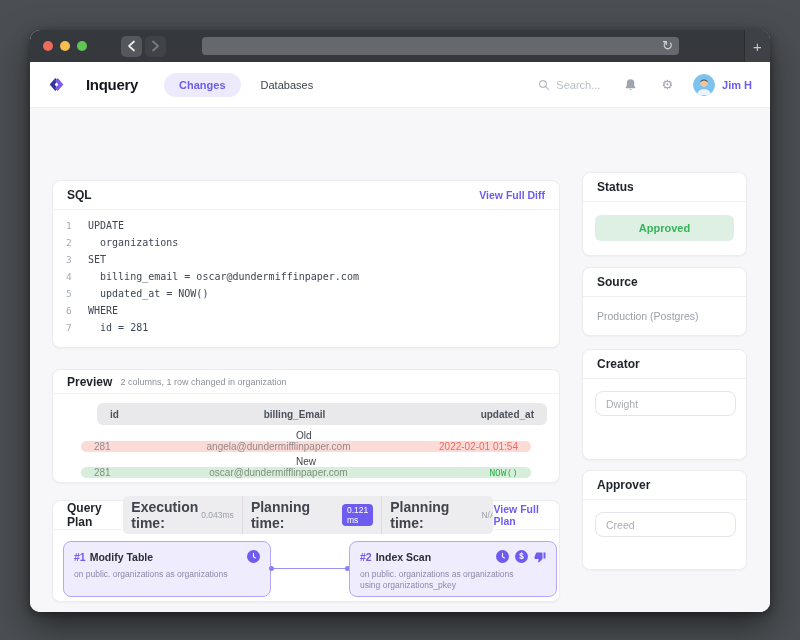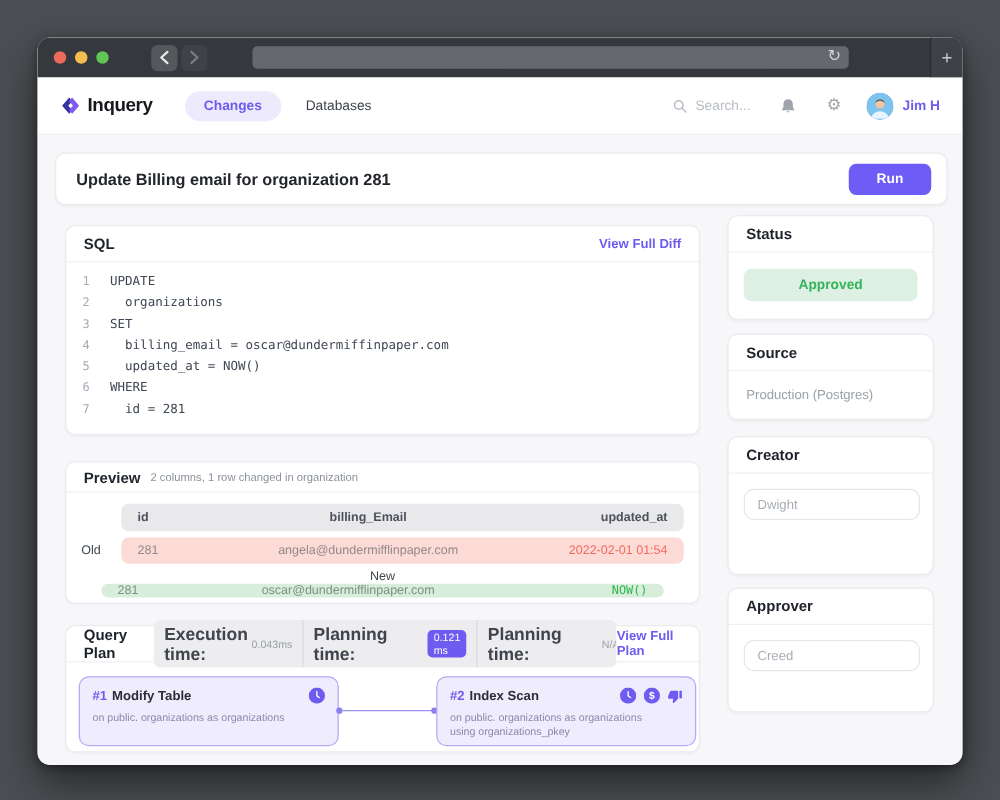--- a/index.html
+++ b/index.html
@@ -39,21 +39,21 @@
   .newtab {
     position:absolute; right:0; top:0; width:26px; height:32px; background:#3e4145;
     border-left:1px solid #2b2e31; display:flex; align-items:center; justify-content:center;
     color:#c6c9cc; font-size:15px; font-weight:300;
   }
   
   .appheader {
     position:absolute; left:0; top:32px; width:740px; height:46px; background:#ffffff;
     border-bottom:1px solid #eef0f3; display:flex; align-items:center; padding:0 18px;
   }
-  .brand { display:flex; align-items:center; gap:5px; }
+  .brand { display:flex; align-items:center; gap:21px; }
   .brand-text { font-size:15px; font-weight:700; color:#16181d; letter-spacing:-0.3px; }
   .nav-pill {
     margin-left:26px; padding:6px 15px; border-radius:15px; background:#edeafc;
     color:#6e5bf0; font-size:11px; font-weight:700;
   }
   .nav-plain { margin-left:20px; color:#3e434c; font-size:11px; font-weight:500; }
   .searchbox { margin-left:auto; display:flex; align-items:flex-start; gap:6px; color:#b9bec6; font-size:11px; }
   .hicon { margin-left:24px; display:flex; align-items:center; }
   .gear-glyph { font-family:"DejaVu Sans", sans-serif; font-size:13px; color:#9fa4ac; }
   .avatar { margin-left:20px; width:22px; height:22px; border-radius:50%; overflow:hidden; }
@@ -200,24 +200,20 @@
         <path d="M4 21 a7 6 0 0 1 14 0 z" fill="#e9f3fb"></path>
         <circle cx="11" cy="9.2" r="3.6" fill="#f2c59c"></circle>
         <path d="M7.2 8.6 a3.9 3.9 0 0 1 7.6 0 c-1.2-1.6-2.4-2.2-3.8-2.2 s-2.6.6-3.8 2.2 z" fill="#2f3542"></path>
       </svg>
     </div>
     <span class="username">Jim H</span>
   </div>
 
   <div class="content">
 
-    <div class="card titlecard">
-      <span class="pagetitle">Update Billing email for organization 281</span>
-      <button class="runbtn">Run</button>
-    </div>
 
     <div class="card sqlcard">
       <div class="card-head">
         <span class="card-title">SQL</span>
         <span class="linklike">View Full Diff</span>
       </div>
       <div class="codearea">
         <div class="codeline">
             <span class="lnum">1</span>
             <span class="lcode">UPDATE</span>
@@ -255,21 +251,21 @@
         <span class="prevsub">2 columns, 1 row changed in organization</span>
       </div>
       <div class="prow" style="top:33px; height:22px;">
         <span class="plabel"></span>
         <div class="pband thead-band">
           <span class="pcell-id">id</span>
           <span class="pcell-email">billing_Email</span>
           <span class="pcell-upd">updated_at</span>
         </div>
       </div>
-      <div class="prow row-old" style="top:60px; height:21px;">
+      <div class="prow row-old" style="top:60px; height:21px;flex-direction:column;">
         <span class="plabel">Old</span>
         <div class="pband">
           <span class="pcell-id">281</span>
           <span class="pcell-email">angela@dundermifflinpaper.com</span>
           <span class="pcell-upd val-red">2022-02-01 01:54</span>
         </div>
       </div>
       <div class="prow row-new" style="top:86px; height:21px;flex-direction:column;">
         <span class="plabel">New</span>
         <div class="pband">

